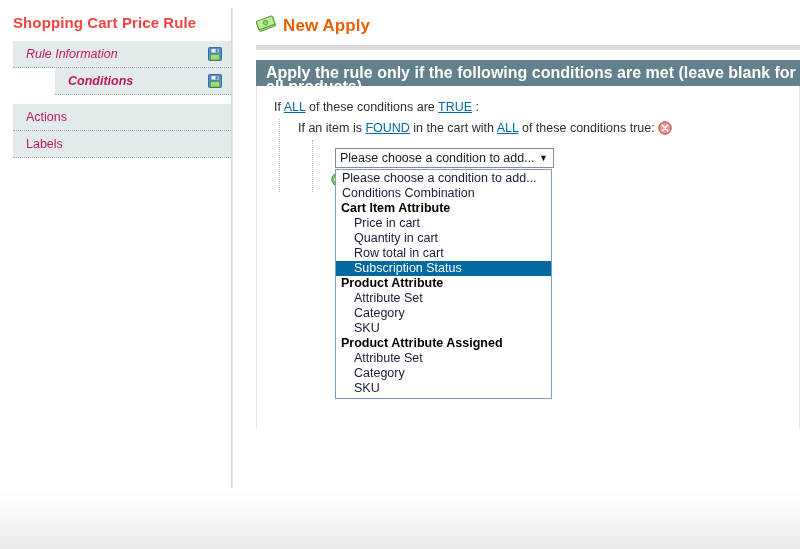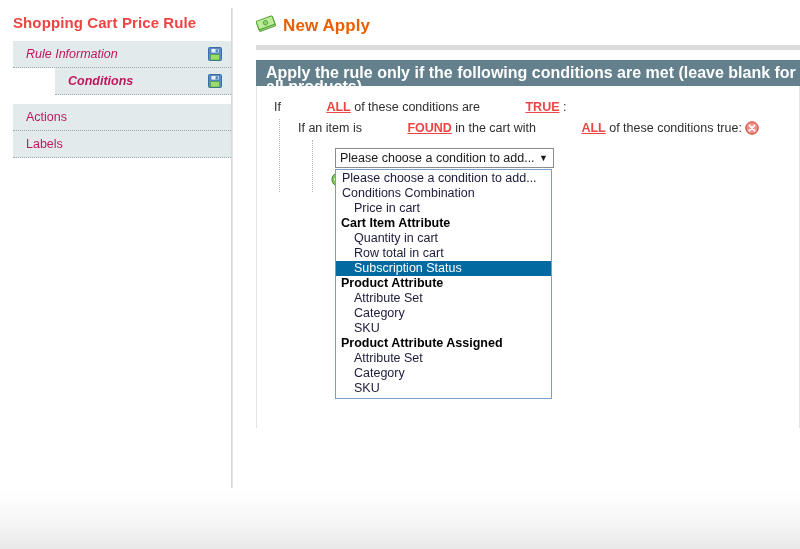--- a/index.html
+++ b/index.html
@@ -137,25 +137,24 @@
     border-left: 1px dotted #b5b5b5;
   }
   .cond-nest2 {
     margin-left: 14px;
     padding-left: 18px;
     border-left: 1px dotted #b5b5b5;
     padding-top: 3px;
     padding-bottom: 2px;
   }
   .cond-link {
-    font-weight: bold;
+    font-weight: normal;
     text-decoration: underline;
-    color: #ef4444;
+    color: #0369a1;
     cursor: pointer;
-    margin-left: 42px;
   }
   .icon-btn { cursor: pointer; vertical-align: -3px; }
   
   #condition-select-wrap {
     position: relative;
     margin-top: 5px;
     margin-left: 4px;
   }
   #condition-select {
     width: 213px;
@@ -299,22 +298,22 @@
 
         <div id="condition-select-wrap">
           <div id="condition-select">
             <span>Please choose a condition to add...</span>
             <span class="arrow">▼</span>
           </div>
 
           <div id="condition-dropdown">
               <div class="opt ">Please choose a condition to add...</div>
               <div class="opt ">Conditions Combination</div>
+              <div class="opt group">Cart Item Attribute</div>
               <div class="opt child">Price in cart</div>
-              <div class="opt group">Cart Item Attribute</div>
               <div class="opt child">Quantity in cart</div>
               <div class="opt child">Row total in cart</div>
               <div class="opt child selected">Subscription Status</div>
               <div class="opt group">Product Attribute</div>
               <div class="opt child">Attribute Set</div>
               <div class="opt child">Category</div>
               <div class="opt child">SKU</div>
               <div class="opt group">Product Attribute Assigned</div>
               <div class="opt child">Attribute Set</div>
               <div class="opt child">Category</div>

